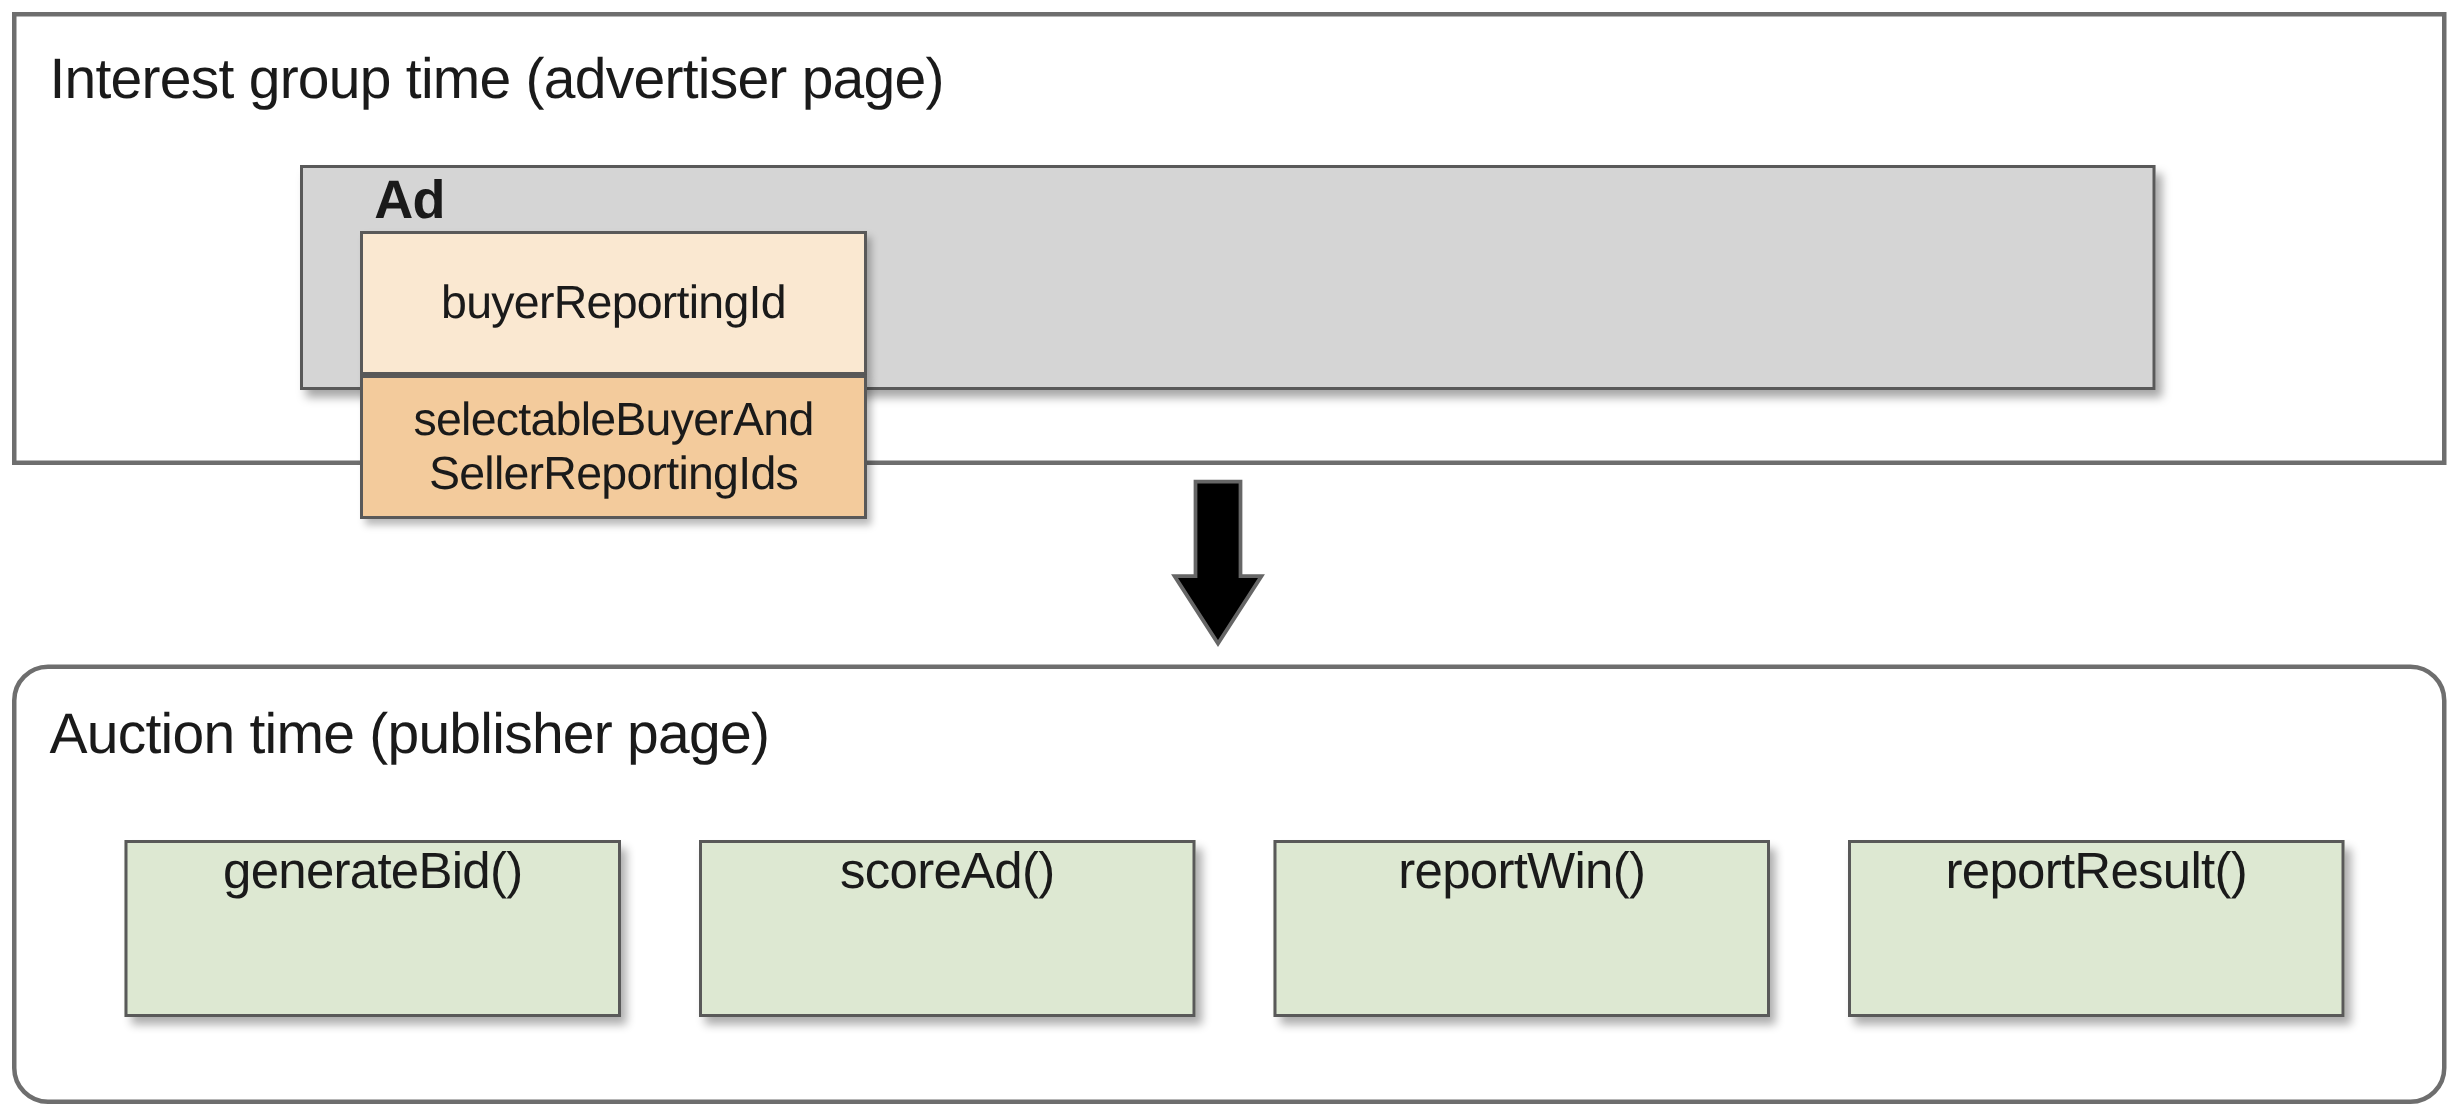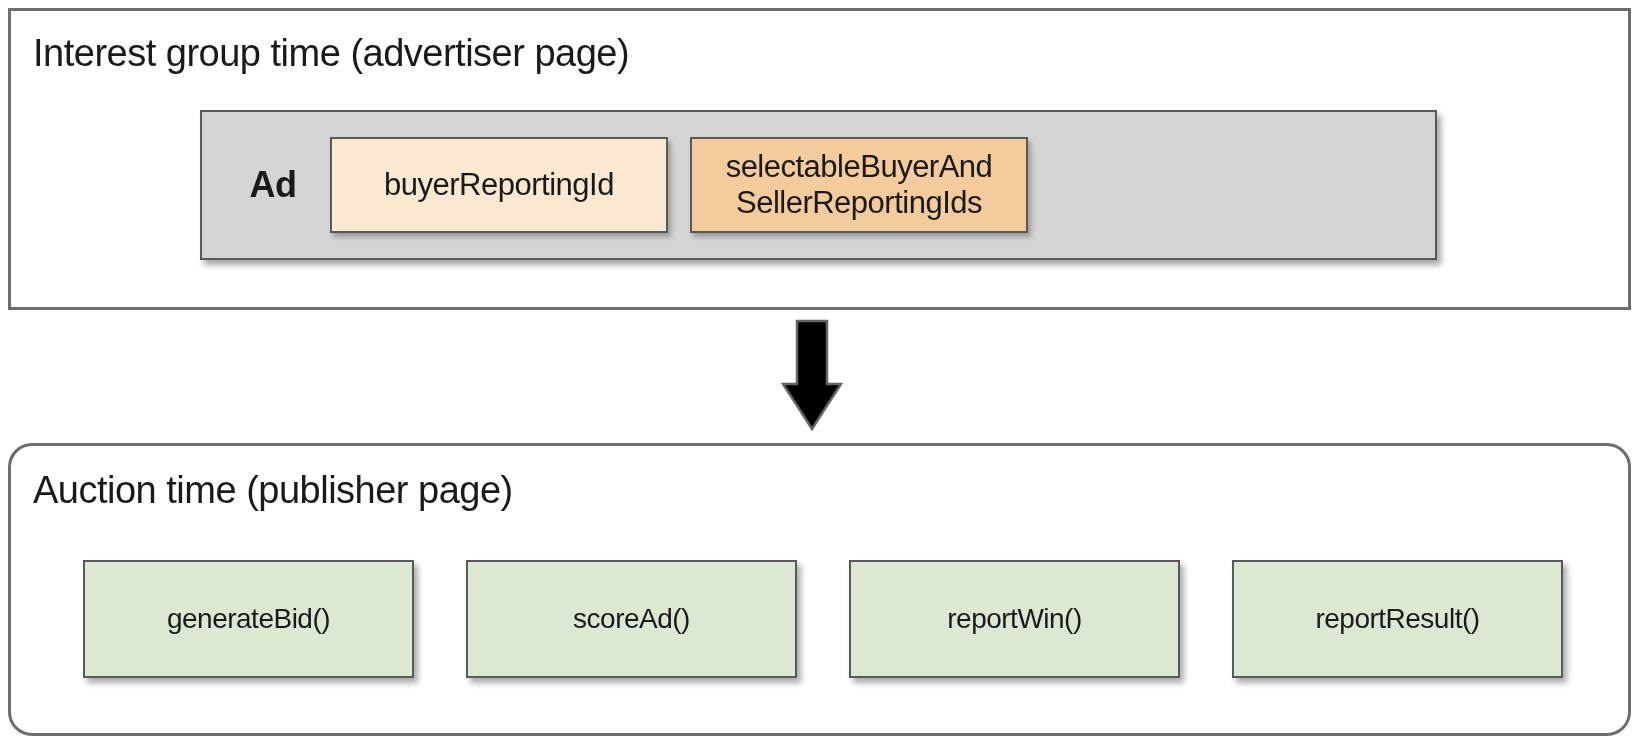--- a/index.html
+++ b/index.html
@@ -25,22 +25,23 @@
   }
   #top-panel .panel-title { top: 20px; }
   #bottom-panel .panel-title { top: 22px; }
 
   .ad-container {
     position: absolute; left: 189px; top: 99px;
     width: 1237px; height: 150px; box-sizing: border-box;
     background: var(--container-gray, #d5d5d5);
     border: 2px solid var(--box-border, #595959);
     box-shadow: 4px 5px 6px rgba(0,0,0,0.35);
-    display: flex; align-items: center;
+    display: flex; 
     padding-left: 38px;
+    flex-direction: column;
   }
   .ad-label {
     width: 66px; flex-shrink: 0; margin-right: 24px;
     text-align: center; font-weight: bold;
     font-size: 36px; letter-spacing: -0.5px;
   }
   .field {
     width: 338px; height: 96px; box-sizing: border-box;
     margin-right: 22px; flex-shrink: 0;
     border: 2px solid var(--box-border, #595959);
@@ -60,22 +61,22 @@
 
   .fn-row {
     position: absolute; left: 72px; top: 114px;
     display: flex; gap: 52px;
   }
   .fn-box {
     width: 331px; height: 118px; box-sizing: border-box;
     background: var(--fn-green, #dde8d2);
     border: 2px solid var(--box-border, #595959);
     box-shadow: 4px 5px 6px rgba(0,0,0,0.33);
-    display: flex; align-items: center; justify-content: center;
-    font-size: 28px; letter-spacing: -0.5px; white-space: nowrap;
+    display: flex; align-items: flex-start; justify-content: center;
+    font-size: 34px; letter-spacing: -0.5px; white-space: nowrap;
   }
 </style>
 </head>
 <body>
 
 <div class="canvas">
 
   <section class="panel" id="top-panel">
     <div class="panel-title">Interest group time (advertiser page)</div>
 

